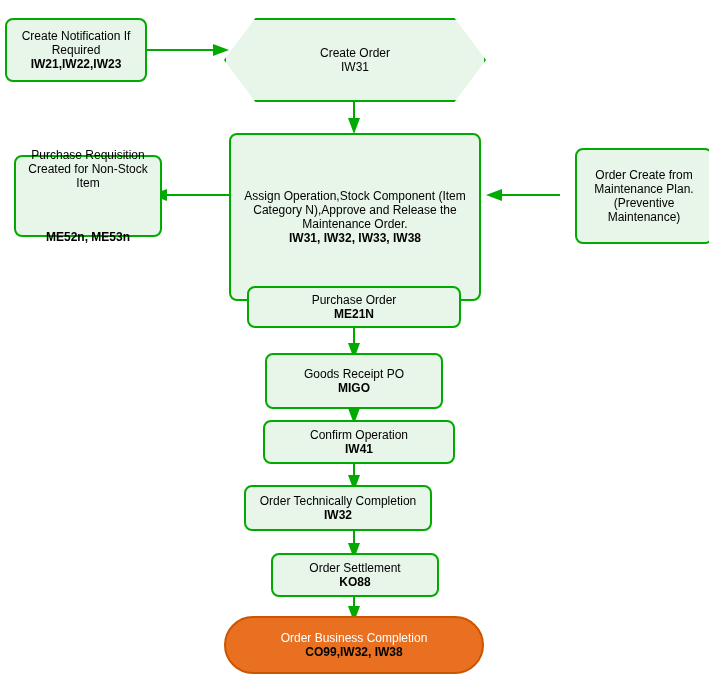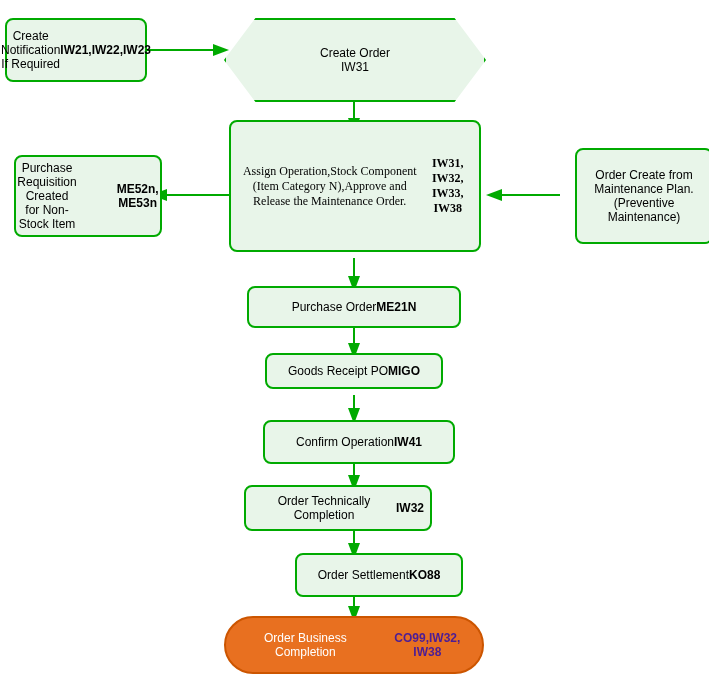--- a/index.html
+++ b/index.html
@@ -21,21 +21,21 @@
       width: 709px;
       height: 689px;
       pointer-events: none;
     }
     .box {
       position: absolute;
       border: 2px solid #00aa00;
       background: #e8f5e9;
       text-align: center;
       display: flex;
-      flex-direction: row;
+      flex-direction: column;
       align-items: center;
       justify-content: center;
       font-size: 12px;
       color: #000;
       padding: 4px 6px;
     }
     .box .code {
       font-weight: bold;
     }
     .box-rounded {
@@ -62,21 +62,21 @@
       font-size: 12px;
     }
     .box-oval {
       border-radius: 50px;
       background: #e87020;
       border: 2px solid #cc5500;
       color: #fff;
     }
     .box-oval .code {
       font-weight: bold;
-      color: #4c1d95;
+      color: #000000;
     }
   </style>
 </head>
 <body>
 
 <div class="diagram-container">
 
   <svg>
 
     <defs>
@@ -112,55 +112,55 @@
   </div>
 
   <div class="hexagon-wrapper" style="left:224px; top:18px; width:262px; height:84px;">
     <div class="hexagon-bg"></div>
     <div class="hexagon-text">
       <div>Create Order</div>
       <div class="code">IW31</div>
     </div>
   </div>
 
-  <div class="box box-rounded" style="left:229px; top:120px; width:252px; height:132px;font-family:Liberation Serif, serif;">
+  <div class="box box-rounded" style="left:229px; top:133px; width:252px; height:168px;">
     <span>Assign Operation,Stock Component (Item Category N),Approve and Release the Maintenance Order.</span>
     <span class="code">IW31, IW32, IW33, IW38</span>
   </div>
 
   <div class="box box-rounded" style="left:14px; top:155px; width:148px; height:82px;gap:40px;">
     <span>Purchase Requisition Created for Non-Stock Item</span>
     <span class="code">ME52n, ME53n</span>
   </div>
 
   <div class="box box-rounded" style="left:559px; top:148px; width:138px; height:96px;margin-left:16px;">
     <span>Order Create from Maintenance Plan.(Preventive Maintenance)</span>
   </div>
 
   <div class="box box-rounded" style="left:247px; top:286px; width:214px; height:42px;">
     <span>Purchase Order</span>
     <span class="code">ME21N</span>
   </div>
 
-  <div class="box box-rounded" style="left:265px; top:353px; width:178px; height:36px;">
+  <div class="box box-rounded" style="left:265px; top:353px; width:178px; height:56px;">
     <span>Goods Receipt PO</span>
     <span class="code">MIGO</span>
   </div>
 
   <div class="box box-rounded" style="left:263px; top:420px; width:192px; height:44px;">
     <span>Confirm Operation</span>
     <span class="code">IW41</span>
   </div>
 
   <div class="box box-rounded" style="left:244px; top:485px; width:188px; height:46px;">
     <span>Order Technically Completion</span>
     <span class="code">IW32</span>
   </div>
 
-  <div class="box box-rounded" style="left:271px; top:553px; width:168px; height:44px;margin-left:24px;">
+  <div class="box box-rounded" style="left:271px; top:553px; width:168px; height:44px;">
     <span>Order Settlement</span>
     <span class="code">KO88</span>
   </div>
 
   <div class="box box-oval" style="left:224px; top:616px; width:260px; height:58px;">
     <span>Order Business Completion</span>
     <span class="code">CO99,IW32, IW38</span>
   </div>
 
 </div>

